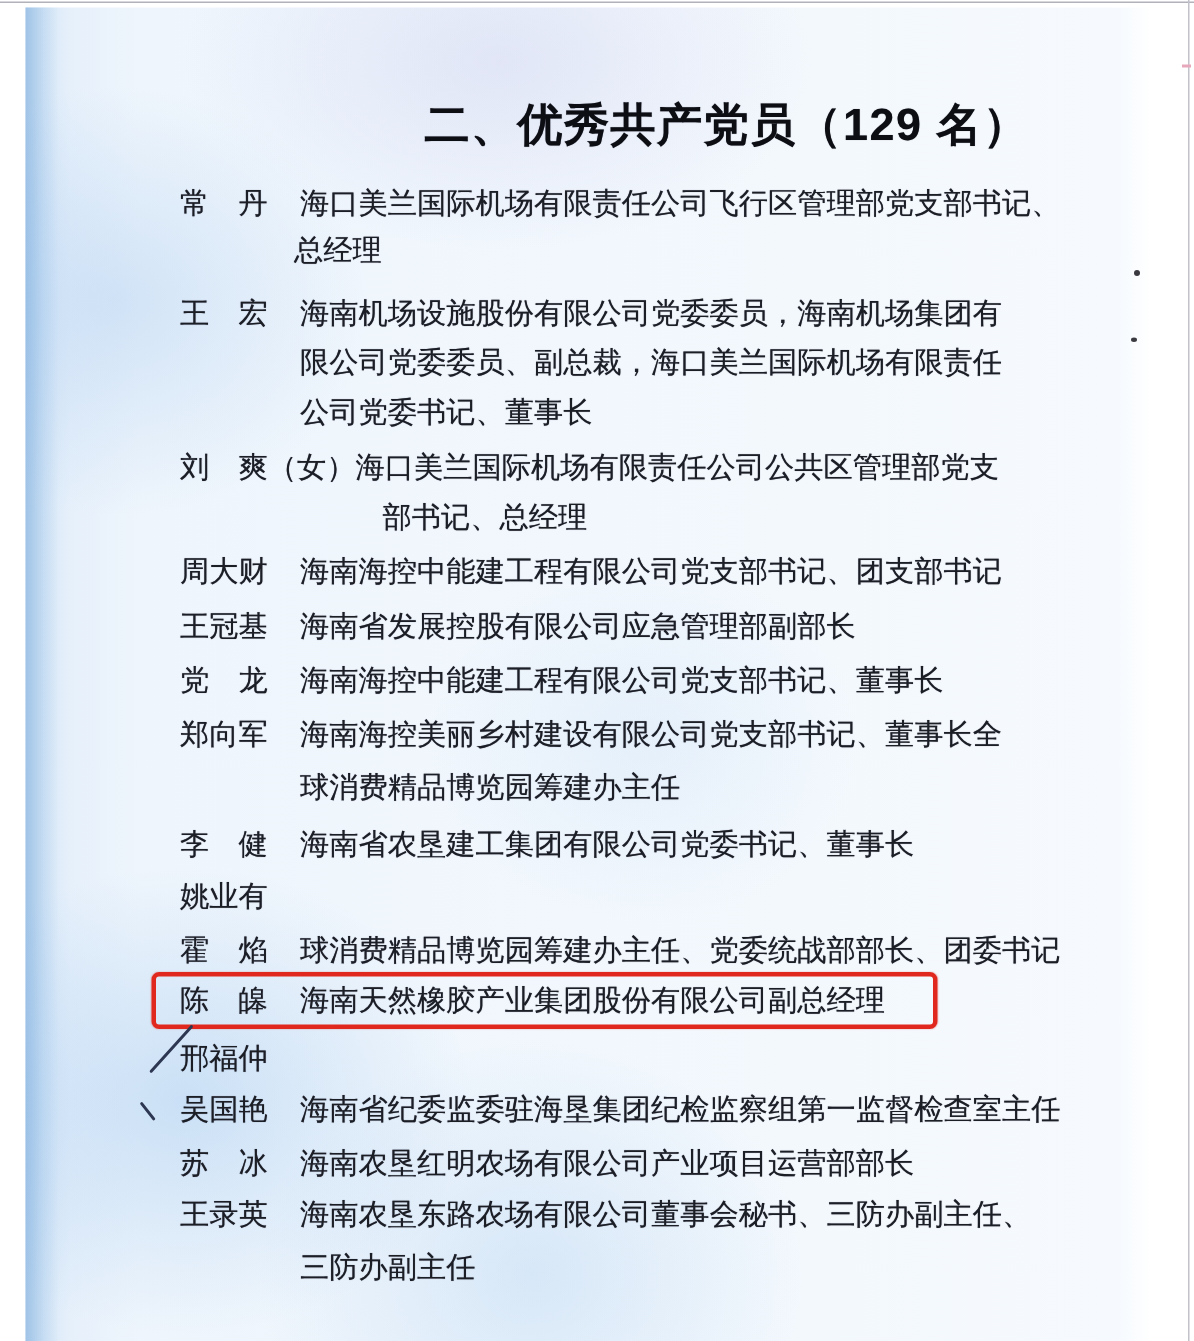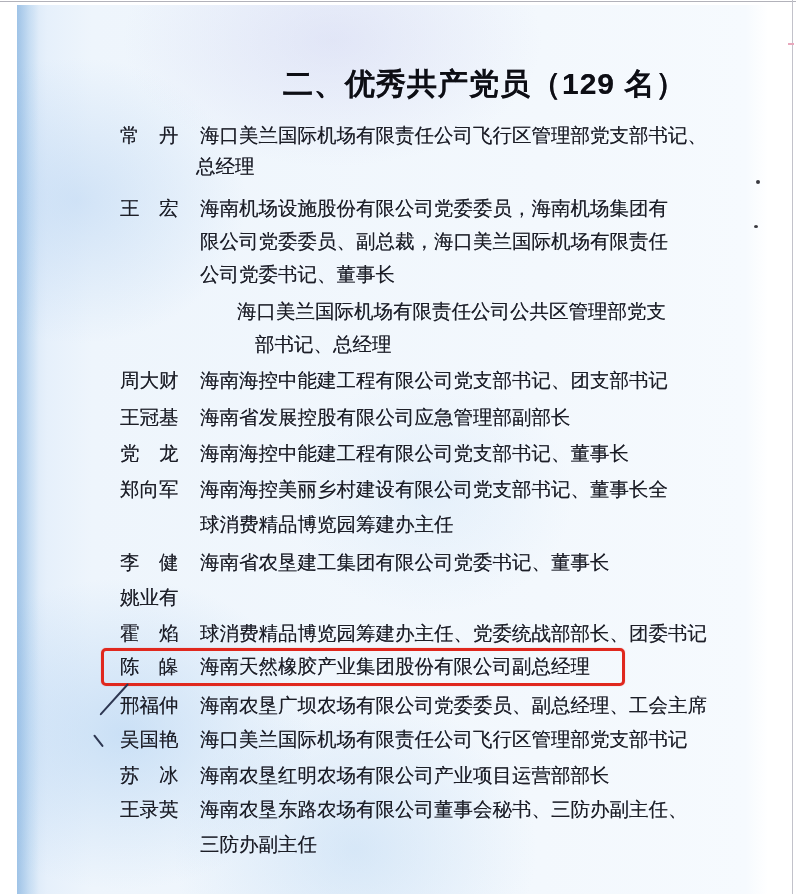--- a/index.html
+++ b/index.html
@@ -30,21 +30,20 @@
   .doc-title{
     position:absolute;left:283px;top:69px;
     font-size:30px;line-height:30px;font-weight:700;
     color:#0d0e14;letter-spacing:1px;
     text-shadow:0 0 0.5px rgba(10,10,30,0.6);
   }
   .line{
     position:absolute;left:0;width:796px;height:26px;line-height:26px;
     font-size:19.5px;color:#1c1e26;
     text-shadow:0 0 0.5px rgba(18,18,40,0.65);
-    font-family:Liberation Serif, serif;
   }
   .nm{position:absolute;left:120px;white-space:pre;}
   .tx{position:absolute;left:200px;white-space:pre;}
   .highlight-box{
     position:absolute;left:101px;top:648px;width:518px;height:32px;
     border:3.5px solid #e0281e;border-radius:5px;
     box-shadow:0 0 1px rgba(224,40,30,0.5);
   }
   .pen-stroke{position:absolute;background:#2e3752;height:1.6px;border-radius:1px;}
   .pen-check-long{left:100px;top:714px;width:42px;transform:rotate(-48deg);transform-origin:left center;}
@@ -77,20 +76,21 @@
   <span class="tx">海南机场设施股份有限公司党委委员，海南机场集团有</span>
 </div>
 <div class="line" style="top:229px">
   <span class="tx">限公司党委委员、副总裁，海口美兰国际机场有限责任</span>
 </div>
 <div class="line" style="top:262px">
   <span class="tx">公司党委书记、董事长</span>
 </div>
 
 <div class="line" style="top:299px">
+  <span class="nm">刘　爽（女）</span>
   <span class="tx" style="left:237px">海口美兰国际机场有限责任公司公共区管理部党支</span>
 </div>
 <div class="line" style="top:332px">
   <span class="tx" style="left:255px">部书记、总经理</span>
 </div>
 
 <div class="line" style="top:368px">
   <span class="nm">周大财</span>
   <span class="tx">海南海控中能建工程有限公司党支部书记、团支部书记</span>
 </div>
@@ -128,26 +128,25 @@
 </div>
 
 <div class="line" style="top:654px">
   <span class="nm">陈　皞</span>
   <span class="tx">海南天然橡胶产业集团股份有限公司副总经理</span>
 </div>
 <div class="highlight-box"></div>
 
 <div class="line" style="top:693px">
   <span class="nm">邢福仲</span>
-  <span class="tx">海南农垦广坝农场有限公司党委委员、副总经理、工会主席</span>
 </div>
 
 <div class="line" style="top:727px">
   <span class="nm">吴国艳</span>
-  <span class="tx">海口美兰国际机场有限责任公司飞行区管理部党支部书记</span>
+  <span class="tx">海南省纪委监委驻海垦集团纪检监察组第一监督检查室主任</span>
 </div>
 
 <div class="line" style="top:763px">
   <span class="nm">苏　冰</span>
   <span class="tx">海南农垦红明农场有限公司产业项目运营部部长</span>
 </div>
 
 <div class="line" style="top:797px">
   <span class="nm">王录英</span>
   <span class="tx">海南农垦东路农场有限公司董事会秘书、三防办副主任、</span>

